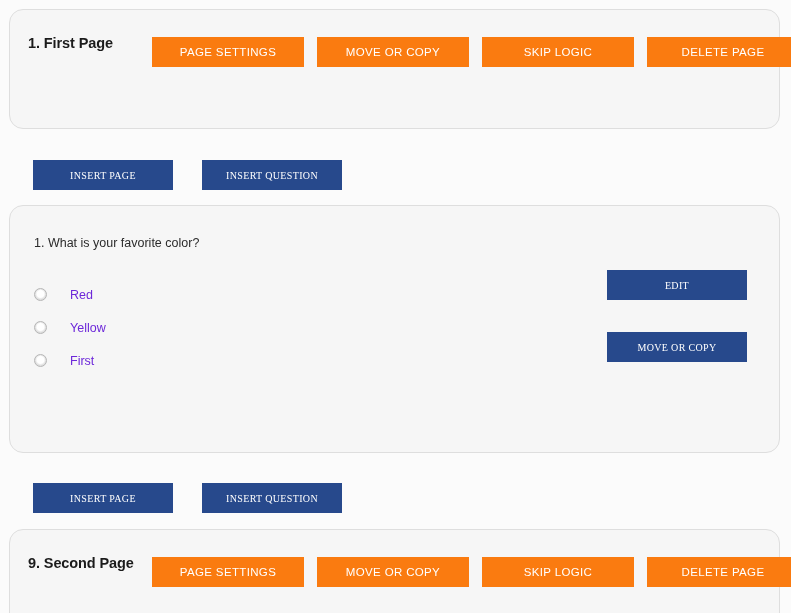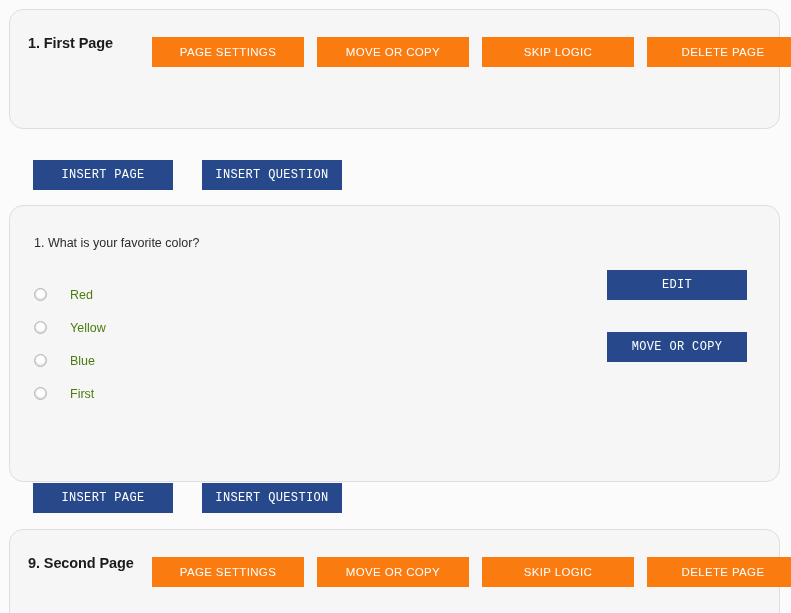--- a/index.html
+++ b/index.html
@@ -65,41 +65,41 @@
     padding: 0;
   }
 
   
   .btn-blue {
     width: 140px;
     height: 30px;
     background: #27498c;
     color: #ffffff;
     border: none;
-    font-family: Liberation Mono, monospace;
-    font-size: 12px;
+    font-family: Liberation Serif, serif;
+    font-size: 10px;
     letter-spacing: 0.35px;
     text-transform: uppercase;
     display: flex;
     align-items: center;
     justify-content: center;
     cursor: pointer;
     padding: 0;
   }
 
   
   .insert-row {
     position: absolute;
     left: 33px;
     display: flex;
     gap: 29px;
   }
 
   
-  .question-card { height: 277px; }
+  .question-card { height: 248px; }
   .question-text {
     position: absolute;
     left: 24px;
     top: 30px;
     font-size: 12.5px;
     color: #2b2b2b;
   }
   .choices {
     position: absolute;
     left: 24px;
@@ -115,21 +115,21 @@
     height: 13px;
     border-radius: 50%;
     border: 1px solid #b6b6b6;
     background: radial-gradient(circle at 50% 45%, #ffffff 0%, #ffffff 42%, #e3e3e3 62%, #d2d2d2 100%);
     box-sizing: border-box;
     flex: none;
   }
   .choice-label {
     margin-left: 23px;
     font-size: 12.5px;
-    color: #4d7c0f;
+    color: #6d28d9;
   }
   .question-actions {
     position: absolute;
     left: 597px;
     top: 64px;
     display: flex;
     flex-direction: column;
     gap: 32px;
   }
 </style>
@@ -158,24 +158,20 @@
     <div class="choice">
       <span class="radio"></span>
       <span class="choice-label">Red</span>
     </div>
     <div class="choice">
       <span class="radio"></span>
       <span class="choice-label">Yellow</span>
     </div>
     <div class="choice">
       <span class="radio"></span>
-      <span class="choice-label">Blue</span>
-    </div>
-    <div class="choice">
-      <span class="radio"></span>
       <span class="choice-label">First</span>
     </div>
   </div>
 
   <div class="question-actions">
     <button class="btn-blue">EDIT</button>
     <button class="btn-blue">MOVE OR COPY</button>
   </div>
 </div>
 

